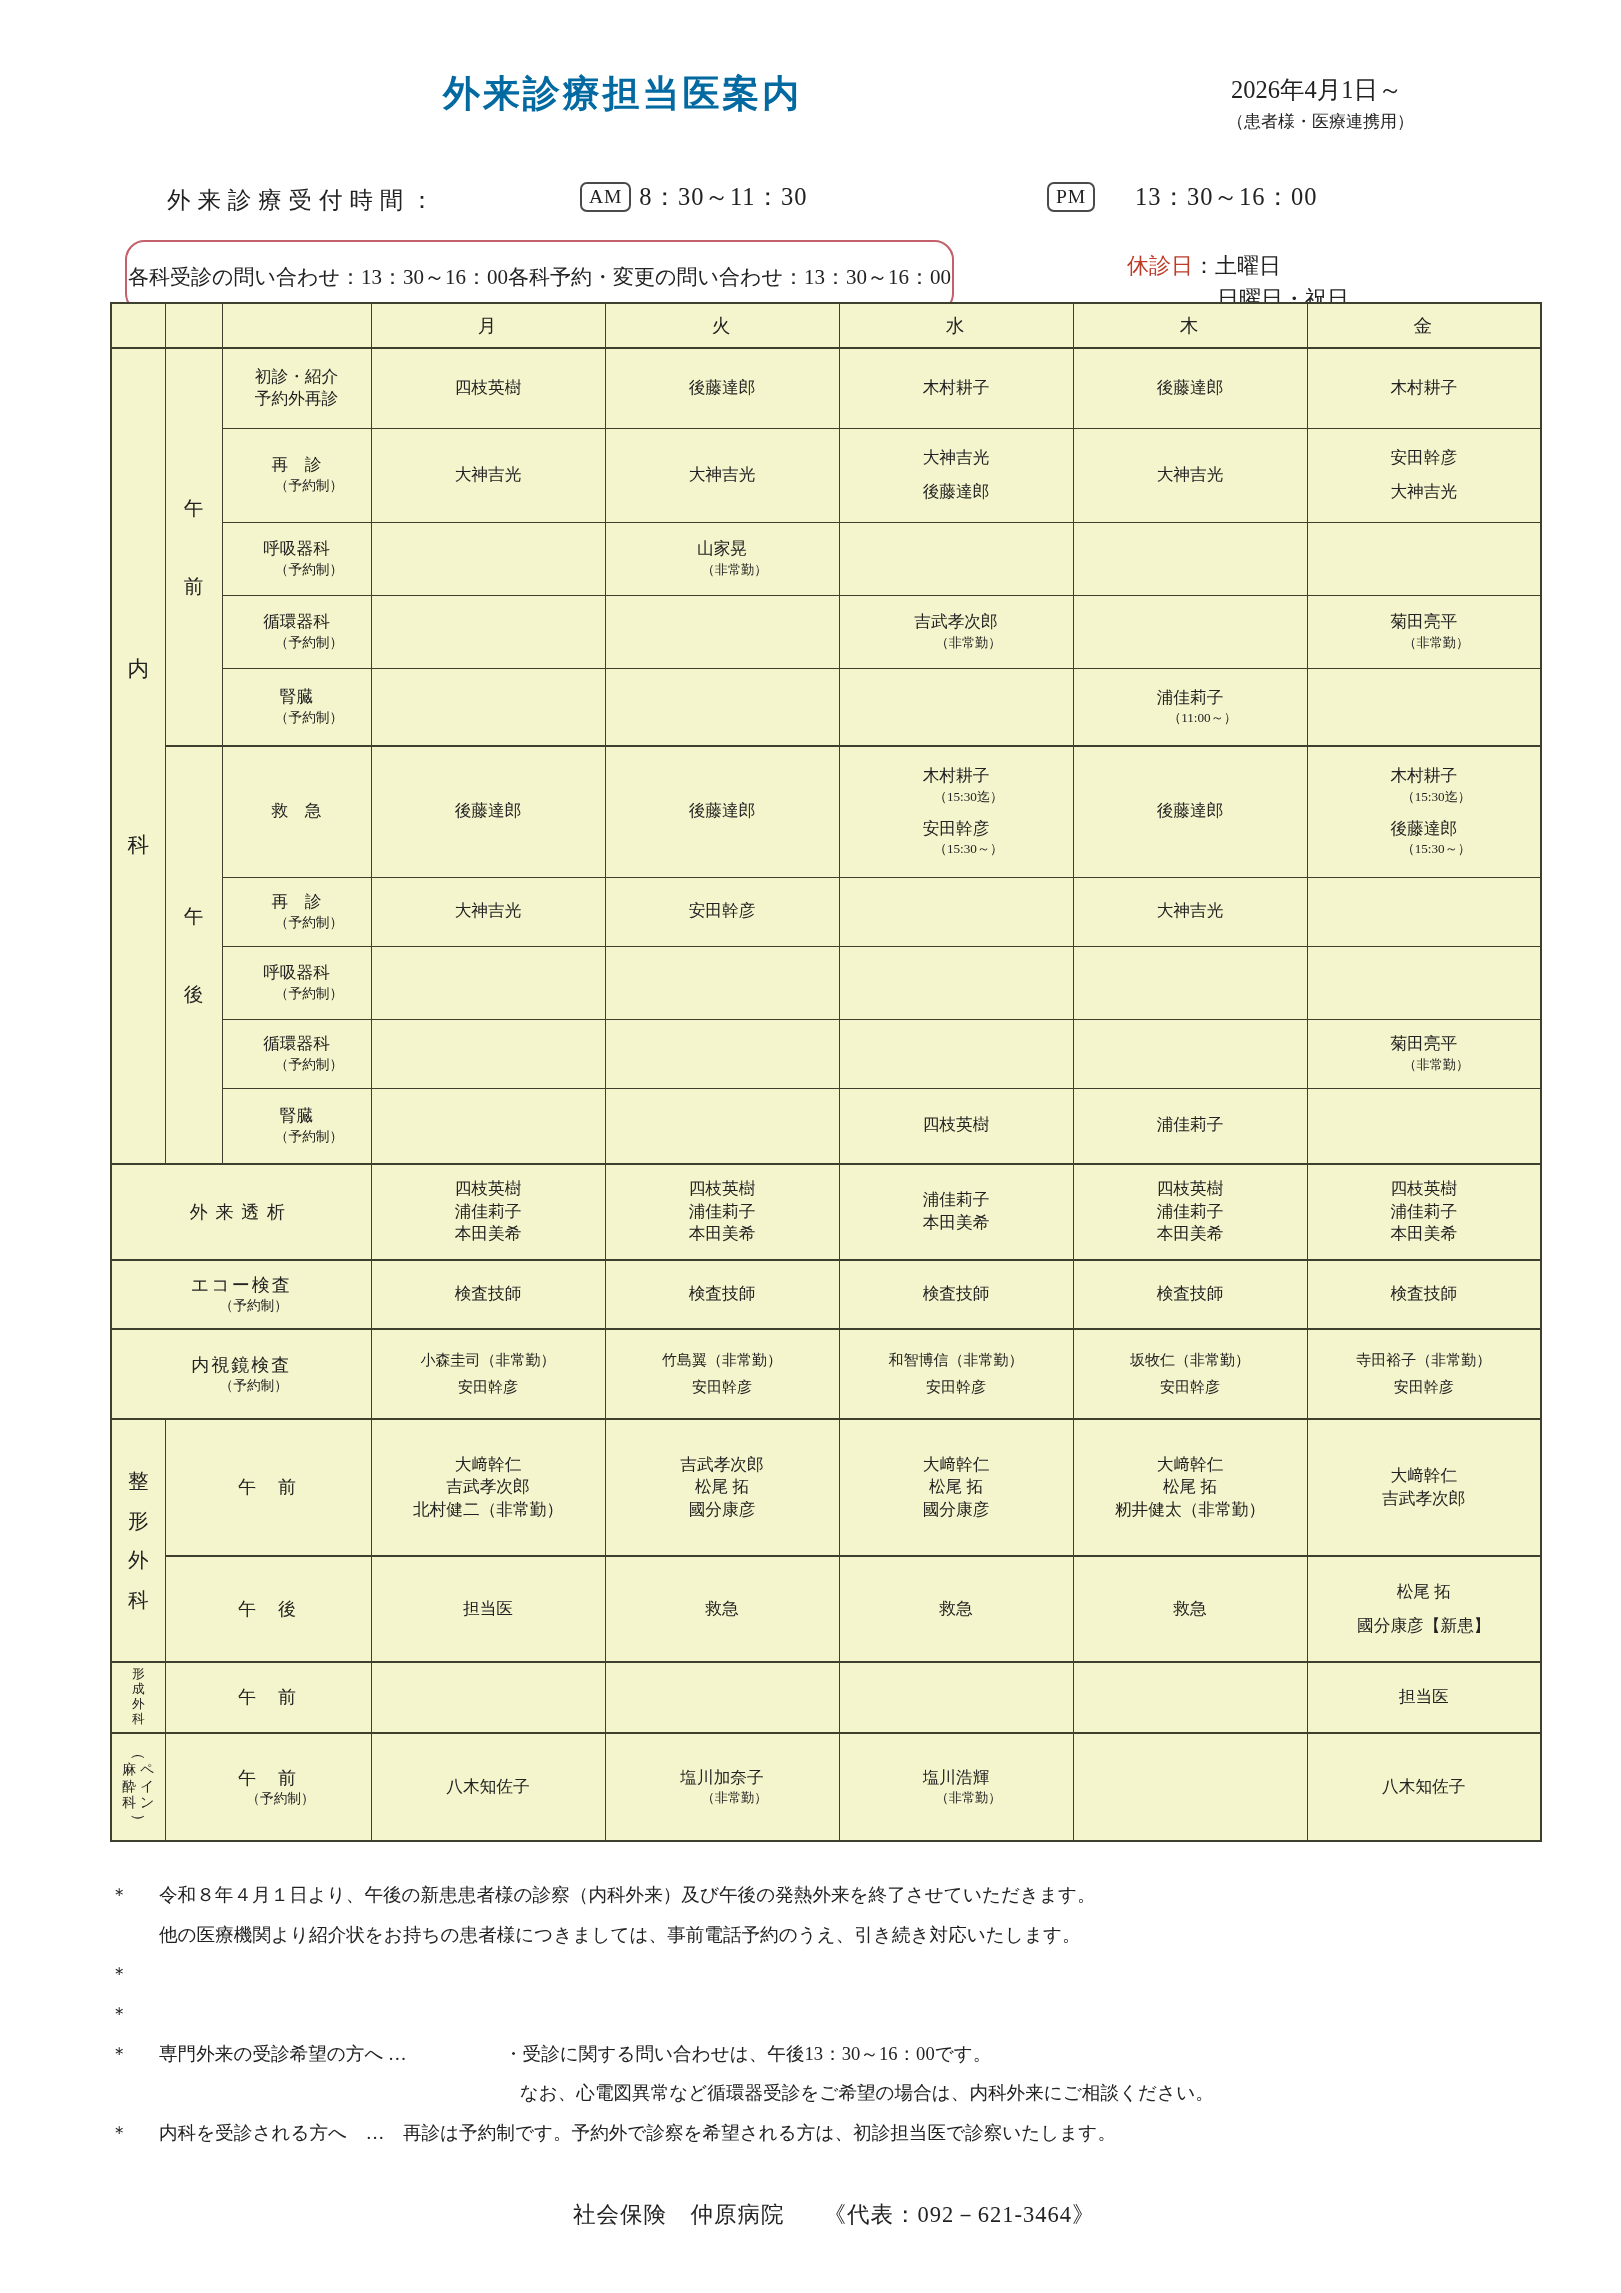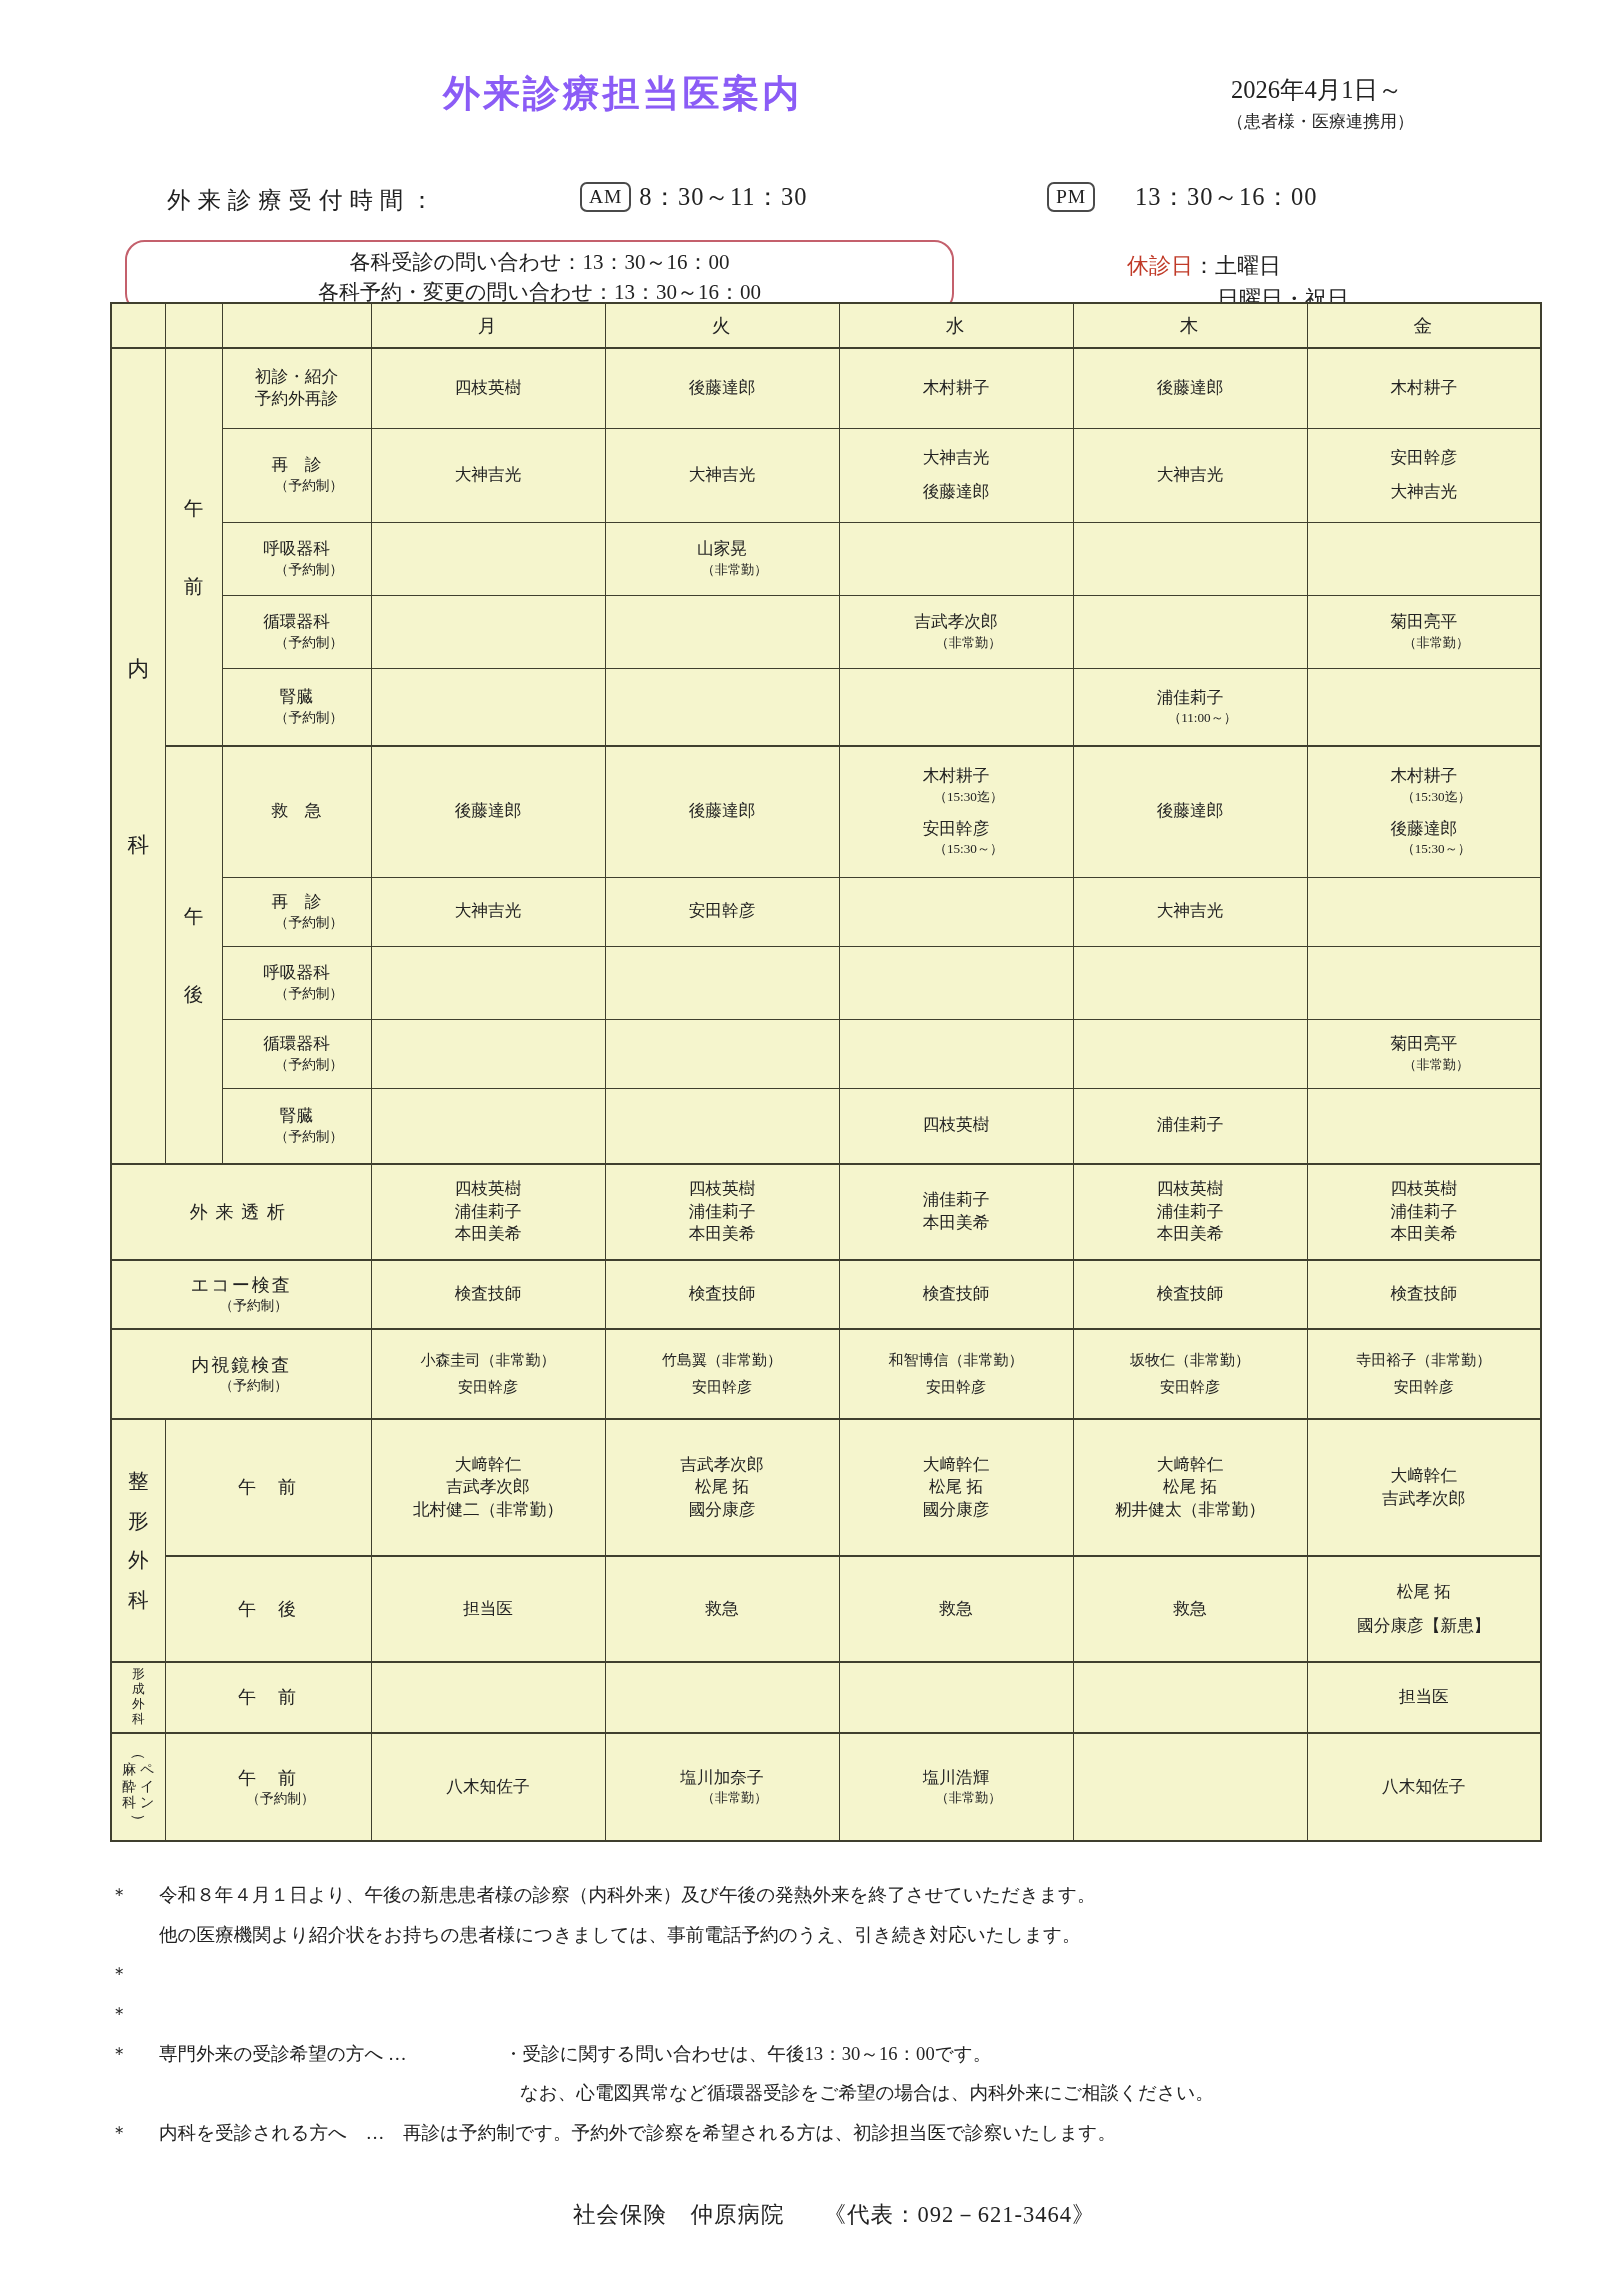--- a/index.html
+++ b/index.html
@@ -8,38 +8,38 @@
     width:1621px;height:2294px;
     background:#ffffff;
     font-family:"Liberation Serif","DejaVu Serif",serif;
     color:#222;
     overflow:hidden;
   }
   
   .title{
     position:absolute;left:443px;top:69px;
     font-size:37px;font-weight:bold;letter-spacing:2.9px;
-    color:#8b5cf6;
+    color:#0369a1;
   }
   .date-range{position:absolute;left:1231px;top:73px;font-size:24.5px;}
   .date-note{position:absolute;left:1227px;top:110px;font-size:17px;}
   .reception{position:absolute;left:167px;top:184px;font-size:23.5px;letter-spacing:6.9px;}
   .time-group{position:absolute;top:180px;display:flex;align-items:center;gap:7.8px;}
   .tg-am{left:580px;}
   .tg-pm{left:1047px;gap:40px;}
   .ampm-badge{
     display:inline-block;border:2px solid #4a4a4a;border-radius:6.9px;
     font-size:19.6px;padding:2px 6.9px;letter-spacing:1px;
     font-family:"Liberation Serif","DejaVu Serif",serif;
   }
   .time-text{font-size:24.5px;letter-spacing:1px;}
   .inquiry-box{
     position:absolute;left:125px;top:240px;width:825px;height:69px;
     border:2.5px solid #c4606c;border-radius:19.6px;
-    display:flex;flex-direction:column;justify-content:center;align-items:center;
+    display:flex;flex-direction:row;justify-content:center;align-items:center;
     font-size:21px;line-height:30px;background:#fff;
   }
   .closed-block{position:absolute;left:1127px;top:249px;font-size:22px;line-height:33px;}
   .closed-label{color:#c03a28;}
   .closed-line2{margin-left:90px;}
   
   table.sched{
     position:absolute;left:110px;top:302px;
     border-collapse:collapse;table-layout:fixed;width:1431px;
     background:#f5f5cd;

